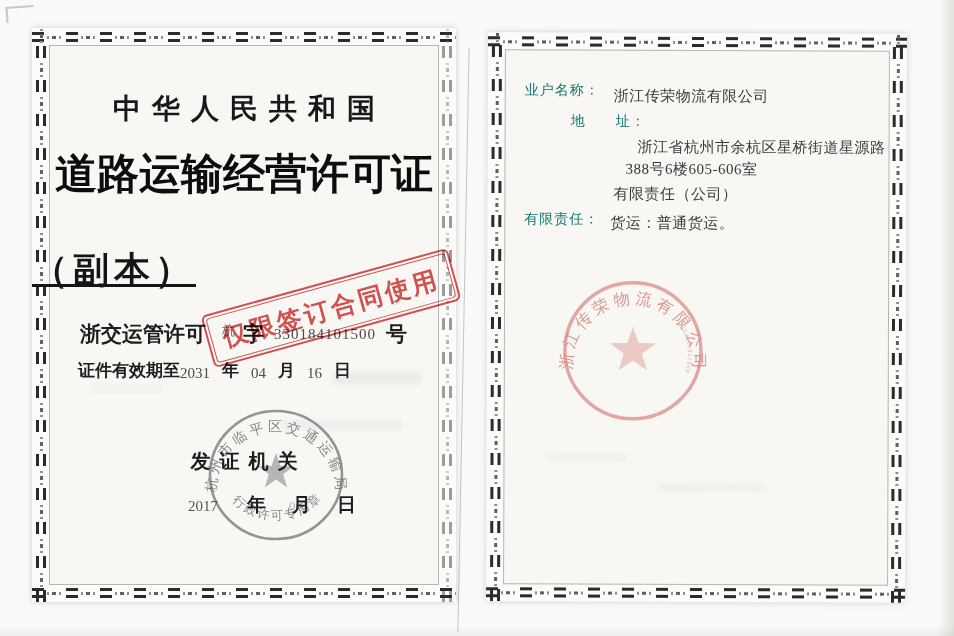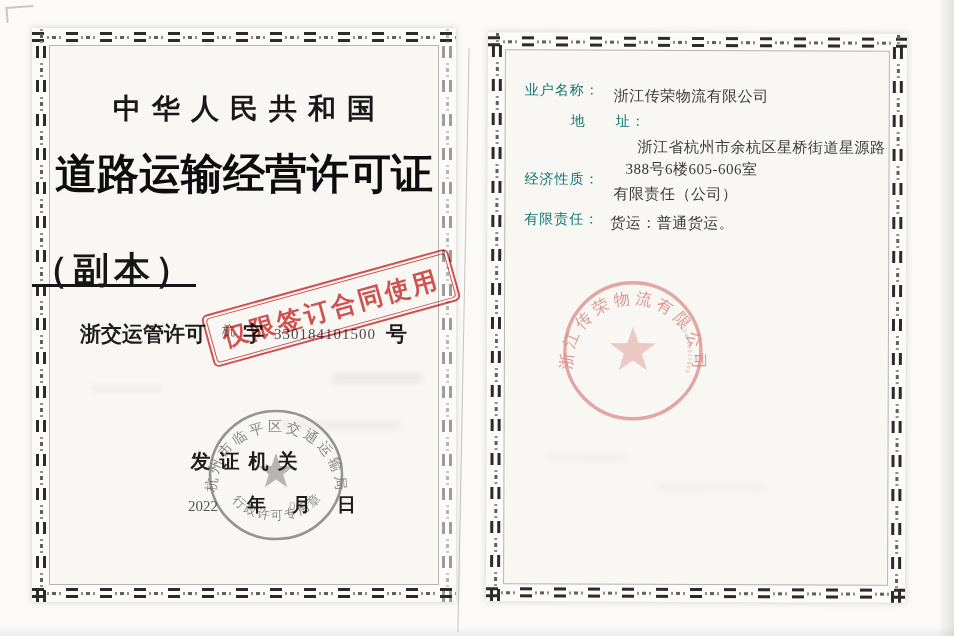--- a/index.html
+++ b/index.html
@@ -105,40 +105,43 @@
   <div class="strip v right faded"></div>
 
   <div class="abs country">中华人民共和国</div>
   <div class="abs main-title">道路运输经营许可证</div>
   <div class="abs copy-type">（副本）</div>
 
   <div class="abs license-line">
     <span>浙交运管许可</span><span class="region">杭</span><span class="zi">字</span><span class="num">330184101500</span><span>号</span>
   </div>
 
+  <div class="abs valid-line">
+    <span>证件有效期至</span><span class="num">2031</span><span class="u">年</span><span class="num">04</span><span class="u">月</span><span class="num">16</span><span class="u">日</span>
+  </div>
 
   <svg class="seal" id="official-seal" width="152" height="142" viewBox="0 0 152 142">
     <defs>
       <path id="op-top" d="M 18,100 A 60,58 0 1 1 134,100" fill="none"></path>
       <path id="op-bot" d="M 26,88 A 56,50 0 0 0 126,88" fill="none"></path>
     </defs>
     <ellipse cx="76" cy="71" rx="66" ry="64" fill="none" stroke="#6b6b6b" stroke-width="2.6" opacity=".8"></ellipse>
     <polygon points="76,49 80.5,61.9 94.1,62.1 83.2,70.3 87.2,83.4 76,75.6 64.8,83.4 68.8,70.3 57.9,62.1 71.5,61.9" fill="#6f6f6f" opacity=".55"></polygon>
     <text font-size="14" fill="#5e5e5e" opacity=".85" style="letter-spacing:3.5px;">
       <textPath href="#op-top" startOffset="12">杭州市临平区交通运输局</textPath>
     </text>
     <text font-size="12.5" fill="#5e5e5e" opacity=".85" style="letter-spacing:2px;">
       <textPath href="#op-bot" startOffset="11">行政许可专用章</textPath>
     </text>
   </svg>
 
   <div class="abs issuer">发证机关</div>
 
   <div class="abs date-line">
-    <span class="dl-year">2022</span>
+    <span class="dl-year">2017</span>
     <span class="dl-y">年</span>
     <span class="dl-month">06</span>
     <span class="dl-m">月</span>
     <span class="dl-d">日</span>
   </div>
 
   <div class="stamp-box">
     <span class="stamp-text">仅限签订合同使用</span>
   </div>
 
@@ -155,21 +158,20 @@
   <div class="strip v left"></div>
   <div class="strip v right"></div>
 
   <div class="abs field-label f1l">业户名称：</div>
   <div class="abs field-value f1v">浙江传荣物流有限公司</div>
 
   <div class="abs field-label f2l">地　　址：</div>
   <div class="abs field-value f2v1">浙江省杭州市余杭区星桥街道星源路</div>
   <div class="abs field-value f2v2">388号6楼605-606室</div>
 
-  <div class="abs field-label f3l">经济性质：</div>
   <div class="abs field-value f3v">有限责任（公司）</div>
 
   <div class="abs field-label f4l">有限责任：</div>
   <div class="abs field-value f4v">货运：普通货运。</div>
 
   <svg class="seal" id="company-seal" width="150" height="150" viewBox="0 0 150 150">
     <defs>
       <path id="cs-ring" d="M 15,100 A 61,61 0 1 1 135,100" fill="none"></path>
       <path id="cs-serial" d="M 119,46 A 53,53 0 0 1 126,99" fill="none"></path>
     </defs>

